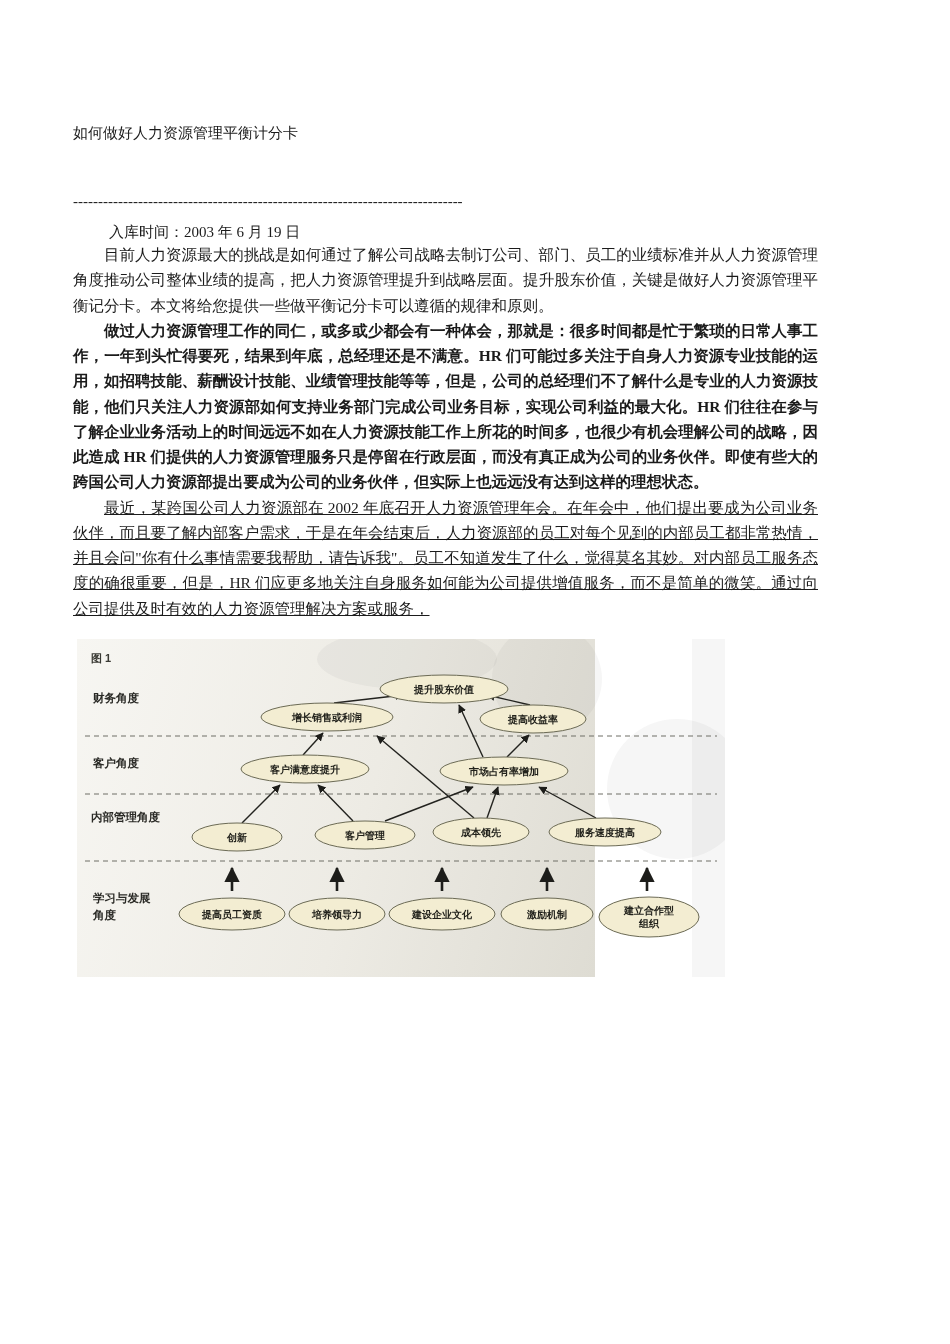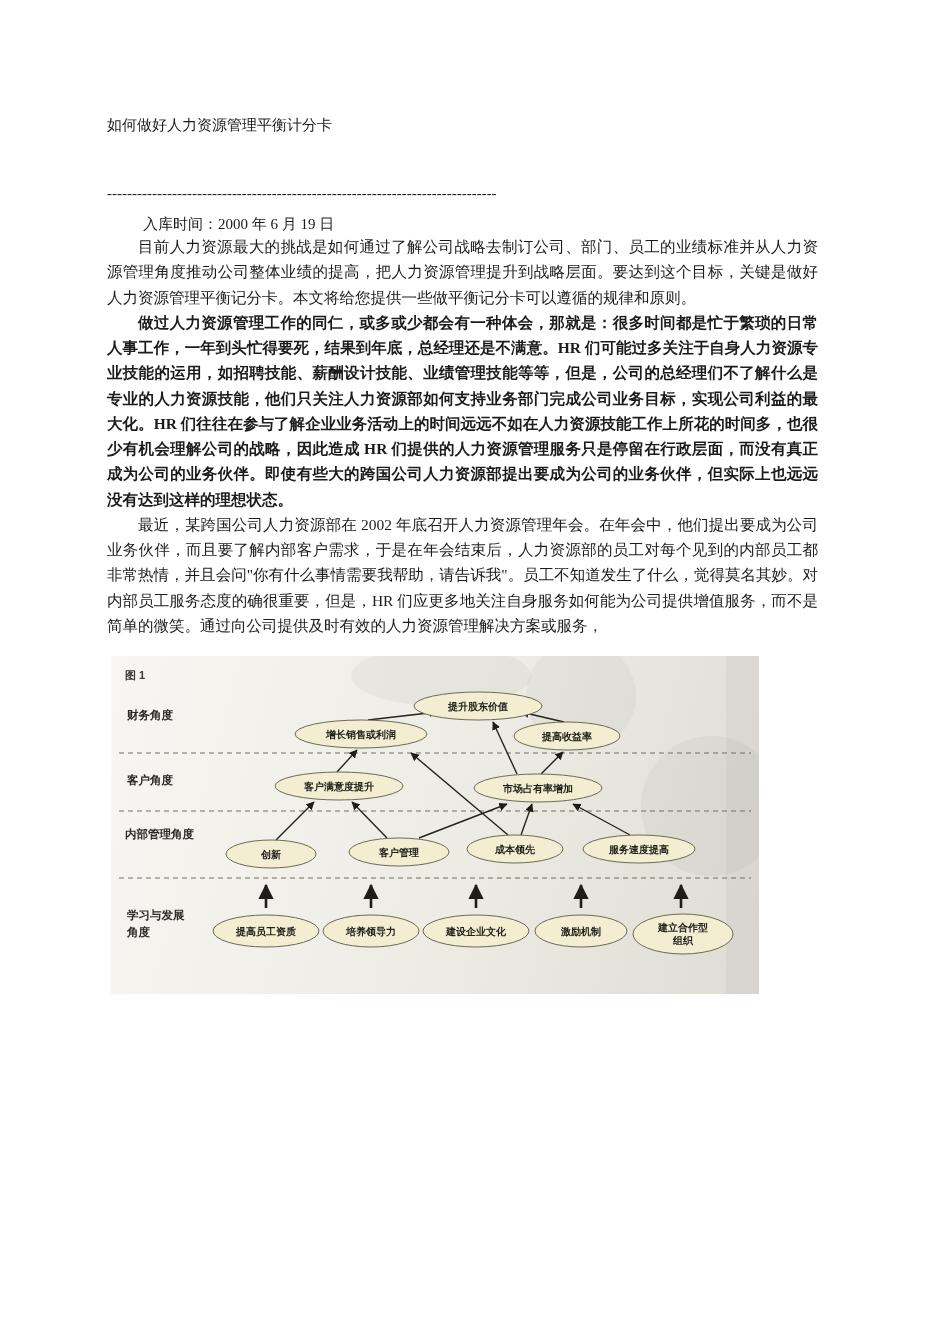--- a/index.html
+++ b/index.html
@@ -1,33 +1,33 @@
 <!DOCTYPE html>
 <html><head>
 <meta charset="utf-8">
 <style>
   html,body{margin:0;padding:0;background:#fff;}
   .page{
     width:950px;height:1344px;background:#ffffff;position:relative;
     font-family:"Liberation Serif","DejaVu Serif",serif;color:#1b1b1b;
     overflow:hidden;
   }
-  .content{padding:116px 132px 0 107px;}
+  .content{padding:116px 132px 0 73px;margin-top:8px;}
   .doc-title{font-size:15px;margin:0;font-weight:normal;}
   .author{font-size:15px;margin:80px 0 0 0;}
   .divider{font-size:15px;margin:50px 0 0 0;white-space:nowrap;overflow:hidden;color:#1b1b1b;}
   .entry-time{font-size:15px;margin:13px 0 0 0;padding-left:36px;}
   p.para{
     font-size:15.5px;line-height:1.63;text-indent:2em;margin:0;
     text-align:justify;
   }
   .p1{margin-top:68px;}
   .p2{margin-top:26px;font-weight:bold;}
-  .p3{margin-top:26px;}
-  .figure-wrap{margin:18px 0 0 4px;width:648px;height:338px;position:relative;}
+  .p3{margin-top:26px;text-decoration:underline;}
+  .figure-wrap{margin:18px 0 0 4px;width:518px;height:338px;position:relative;}
   .figure-bg{
     position:absolute;inset:0;
     background:linear-gradient(105deg,#f7f6f2 0%,#edebe4 55%,#dedcd3 100%);
   }
   svg .node{fill:#f3edd2;stroke:#6b6a55;stroke-width:1;}
   svg .node-label{font-family:"Liberation Sans","DejaVu Sans",sans-serif;font-size:10px;font-weight:bold;fill:#22221c;}
   svg .row-label{font-family:"Liberation Sans","DejaVu Sans",sans-serif;font-size:11.5px;font-weight:bold;fill:#2a2a26;}
   svg .fig-label{font-family:"Liberation Sans","DejaVu Sans",sans-serif;font-size:11px;font-weight:bold;fill:#3a3a34;}
   svg .sep{stroke:#6f6f66;stroke-width:1;stroke-dasharray:5 4;fill:none;}
   svg .arrow{stroke:#23231f;stroke-width:1.4;fill:none;}
@@ -38,23 +38,23 @@
 <body>
 
 <div class="page">
   <div class="content">
 
     <h1 class="doc-title">如何做好人力资源管理平衡计分卡</h1>
 
 
     <div class="divider">------------------------------------------------------------------------------</div>
 
-    <div class="entry-time">入库时间：2000 年 6 月 19 日</div>
+    <div class="entry-time">入库时间：2003 年 6 月 19 日</div>
 
-    <p class="para p1">目前人力资源最大的挑战是如何通过了解公司战略去制订公司、部门、员工的业绩标准并从人力资源管理角度推动公司整体业绩的提高，把人力资源管理提升到战略层面。要达到这个目标，关键是做好人力资源管理平衡记分卡。本文将给您提供一些做平衡记分卡可以遵循的规律和原则。</p>
+    <p class="para p1">目前人力资源最大的挑战是如何通过了解公司战略去制订公司、部门、员工的业绩标准并从人力资源管理角度推动公司整体业绩的提高，把人力资源管理提升到战略层面。提升股东价值，关键是做好人力资源管理平衡记分卡。本文将给您提供一些做平衡记分卡可以遵循的规律和原则。</p>
     <p class="para p2">做过人力资源管理工作的同仁，或多或少都会有一种体会，那就是：很多时间都是忙于繁琐的日常人事工作，一年到头忙得要死，结果到年底，总经理还是不满意。HR 们可能过多关注于自身人力资源专业技能的运用，如招聘技能、薪酬设计技能、业绩管理技能等等，但是，公司的总经理们不了解什么是专业的人力资源技能，他们只关注人力资源部如何支持业务部门完成公司业务目标，实现公司利益的最大化。HR 们往往在参与了解企业业务活动上的时间远远不如在人力资源技能工作上所花的时间多，也很少有机会理解公司的战略，因此造成 HR 们提供的人力资源管理服务只是停留在行政层面，而没有真正成为公司的业务伙伴。即使有些大的跨国公司人力资源部提出要成为公司的业务伙伴，但实际上也远远没有达到这样的理想状态。</p>
     <p class="para p3">最近，某跨国公司人力资源部在 2002 年底召开人力资源管理年会。在年会中，他们提出要成为公司业务伙伴，而且要了解内部客户需求，于是在年会结束后，人力资源部的员工对每个见到的内部员工都非常热情，并且会问"你有什么事情需要我帮助，请告诉我"。员工不知道发生了什么，觉得莫名其妙。对内部员工服务态度的确很重要，但是，HR 们应更多地关注自身服务如何能为公司提供增值服务，而不是简单的微笑。通过向公司提供及时有效的人力资源管理解决方案或服务，</p>
 
     <div class="figure-wrap">
       <div class="figure-bg"></div>
 
       <svg width="648" height="338" viewBox="0 0 648 338" style="position:relative;">
         <defs>
           <marker id="arr" markerWidth="7" markerHeight="7" refX="5.5" refY="3" orient="auto">
             <path d="M0,0 L6,3 L0,6 Z" fill="#1d1d1a"></path>

